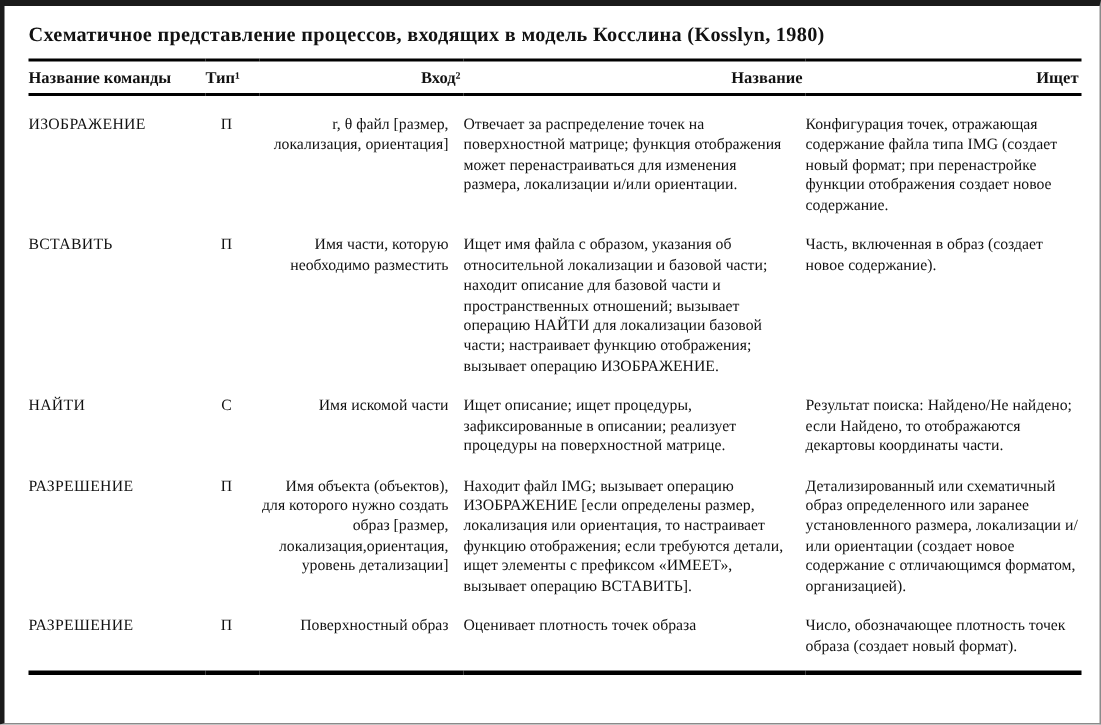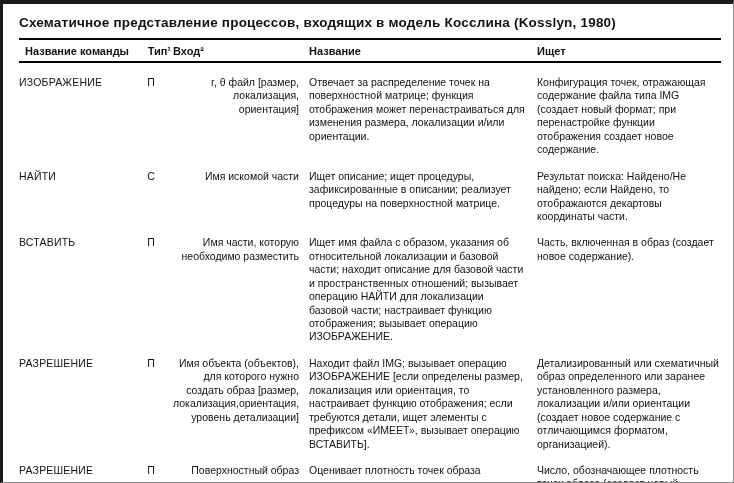--- a/index.html
+++ b/index.html
@@ -7,21 +7,21 @@
   .page {
     position: relative;
     width: 734px;
     height: 483px;
     background: #ffffff;
     border-top: 4px solid #1b1b1b;
     border-left: 3px solid #1b1b1b;
     border-right: 1px solid #8a8a8a;
     border-bottom: 1px solid #8a8a8a;
     overflow: hidden;
-    font-family: Liberation Sans, sans-serif;
+    font-family: Liberation Serif, serif;
     color: #121212;
   }
   .title {
     margin: 0;
     padding: 11px 14px 8px 16px;
     font-size: 13.5px;
     font-weight: bold;
     letter-spacing: 0.2px;
   }
   table.kosslyn {
@@ -34,23 +34,23 @@
   thead tr {
     border-top: 2px solid #000;
     border-bottom: 2px solid #000;
   }
   th {
     font-size: 11px;
     font-weight: bold;
     padding: 5px 2px 4px 0;
     vertical-align: middle;
   }
-  th.c-name { text-align: center; }
-  th.c-type { text-align: right; }
-  th.c-input, th.c-actions, th.c-output { text-align: left; }
+  th.c-name { text-align: left; }
+  th.c-type { text-align: left; }
+  th.c-input, th.c-actions, th.c-output { text-align: right; }
   tbody td {
     vertical-align: top;
     font-size: 10.5px;
     line-height: 1.28;
     padding: 13px 8px 0 0;
   }
   tbody tr:last-child td { padding-bottom: 9px; }
   td.c-name { text-align: left; font-size: 10.5px; letter-spacing: 0.2px; }
   td.c-type { text-align: center; }
   td.c-input { text-align: right; padding-right: 10px; }
@@ -82,32 +82,32 @@
     </thead>
     <tbody>
       <tr>
         <td class="c-name">ИЗОБРАЖЕНИЕ</td>
         <td class="c-type">П</td>
         <td class="c-input">r, θ файл [размер, локализация, ориентация]</td>
         <td class="c-actions">Отвечает за распределение точек на поверхностной матрице; функция отображения может перенастраиваться для изменения размера, локализации и/или ориентации.</td>
         <td class="c-output">Конфигурация точек, отражающая содержание файла типа IMG (создает новый формат; при перенастройке функции отображения создает новое содержание.</td>
       </tr>
       <tr>
+        <td class="c-name">ВСТАВИТЬ</td>
+        <td class="c-type">П</td>
+        <td class="c-input">Имя части, которую необходимо разместить</td>
+        <td class="c-actions">Ищет имя файла с образом, указания об относительной локализации и базовой части; находит описание для базовой части и пространственных отношений; вызывает операцию НАЙТИ для локализации базовой части; настраивает функцию отображения; вызывает операцию ИЗОБРАЖЕНИЕ.</td>
+        <td class="c-output">Часть, включенная в образ (создает новое содержание).</td>
+      </tr>
+      <tr>
         <td class="c-name">НАЙТИ</td>
         <td class="c-type">С</td>
         <td class="c-input">Имя искомой части</td>
         <td class="c-actions">Ищет описание; ищет процедуры, зафиксированные в описании; реализует процедуры на поверхностной матрице.</td>
         <td class="c-output">Результат поиска: Найдено/Не найдено; если Найдено, то отображаются декартовы координаты части.</td>
-      </tr>
-      <tr>
-        <td class="c-name">ВСТАВИТЬ</td>
-        <td class="c-type">П</td>
-        <td class="c-input">Имя части, которую необходимо разместить</td>
-        <td class="c-actions">Ищет имя файла с образом, указания об относительной локализации и базовой части; находит описание для базовой части и пространственных отношений; вызывает операцию НАЙТИ для локализации базовой части; настраивает функцию отображения; вызывает операцию ИЗОБРАЖЕНИЕ.</td>
-        <td class="c-output">Часть, включенная в образ (создает новое содержание).</td>
       </tr>
       <tr>
         <td class="c-name">РАЗРЕШЕНИЕ</td>
         <td class="c-type">П</td>
         <td class="c-input">Имя объекта (объектов), для которого нужно создать образ [размер, локализация,ориентация, уровень детализации]</td>
         <td class="c-actions">Находит файл IMG; вызывает операцию ИЗОБРАЖЕНИЕ [если определены размер, локализация или ориентация, то настраивает функцию отображения; если требуются детали, ищет элементы с префиксом «ИМЕЕТ», вызывает операцию ВСТАВИТЬ].</td>
         <td class="c-output">Детализированный или схематичный образ определенного или заранее установленного размера, локализации и/или ориентации (создает новое содержание с отличающимся форматом, организацией).</td>
       </tr>
       <tr>
         <td class="c-name">РАЗРЕШЕНИЕ</td>

